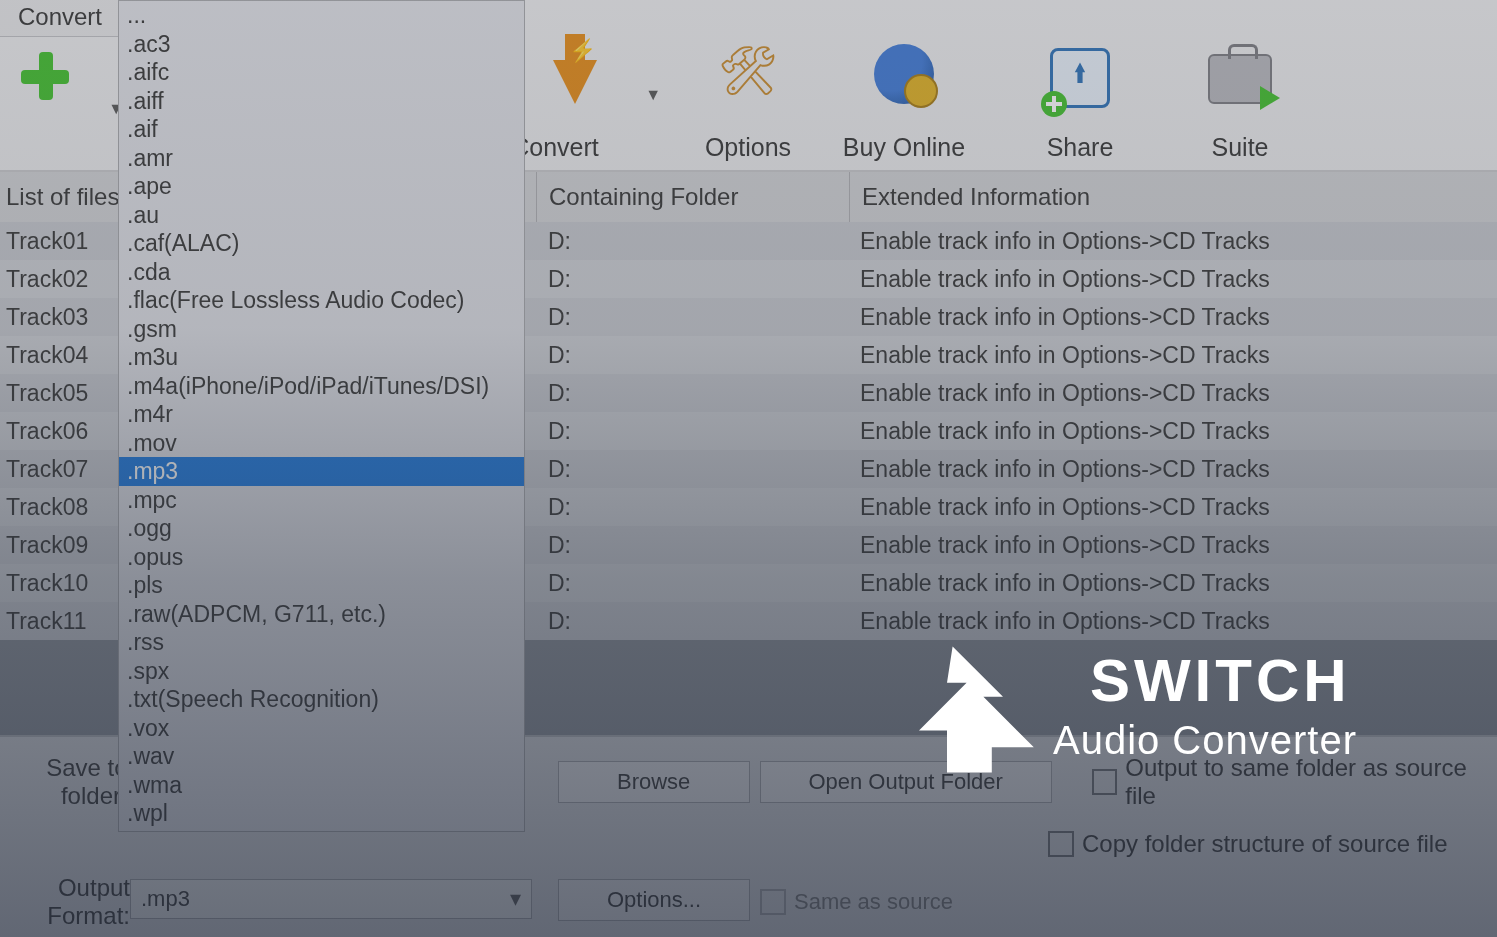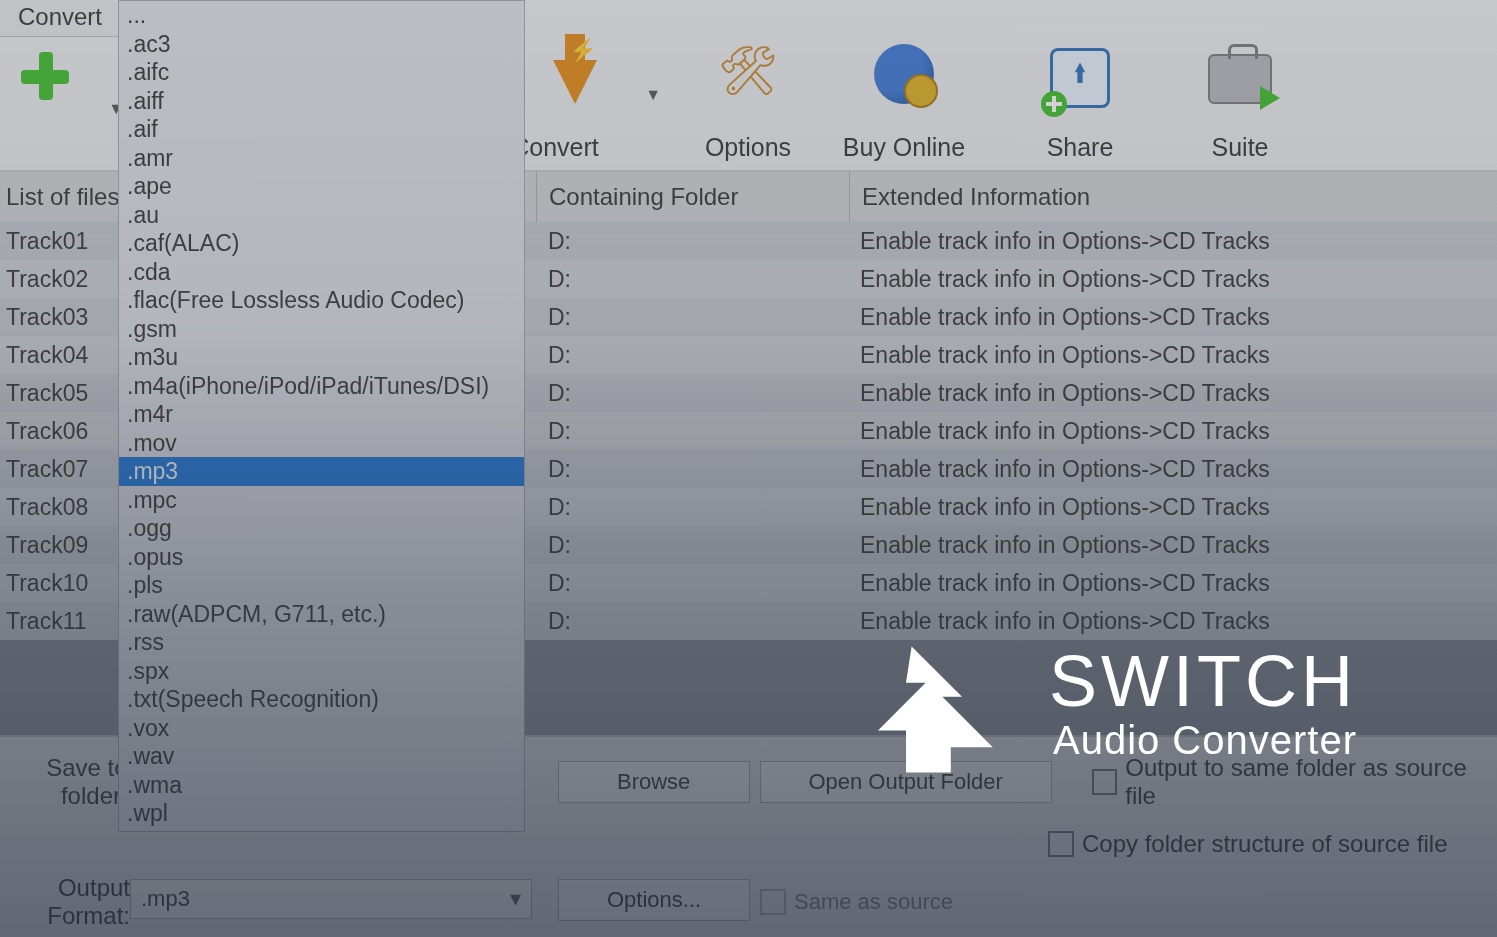--- a/index.html
+++ b/index.html
@@ -78,21 +78,21 @@
   
   .dropdown{position:absolute;left:118px;top:0;width:405px;height:830px;background:#dfe0e6;
             border:1px solid #a6a7ab;z-index:40;overflow:hidden;}
   .dropdown .item{height:28.5px;font-size:23px;color:#333;padding-left:8px;line-height:28px;cursor:default;white-space:nowrap;}
   .dropdown .item.selected{background:#1a78e0;color:#fff;}
 
   
   .logo{position:absolute;right:140px;top:638px;display:flex;align-items:flex-start;z-index:80;color:#fff;}
   .logo svg{width:140px;height:140px;fill:#fff;}
   .logo .txt{margin-left:8px;}
-  .logo .l1{font-size:72px;font-weight:400;letter-spacing:4px;line-height:86px;margin-left:37px;}
+  .logo .l1{font-size:60px;font-weight:700;letter-spacing:4px;line-height:86px;margin-left:37px;}
   .logo .l2{font-size:40px;font-weight:300;letter-spacing:1px;margin-top:-6px;text-align:right;}
 </style>
 </head>
 <body>
 
 <div class="app">
 
   <div class="toolbar">
     <div class="convert-menu-btn">Convert</div>
 

